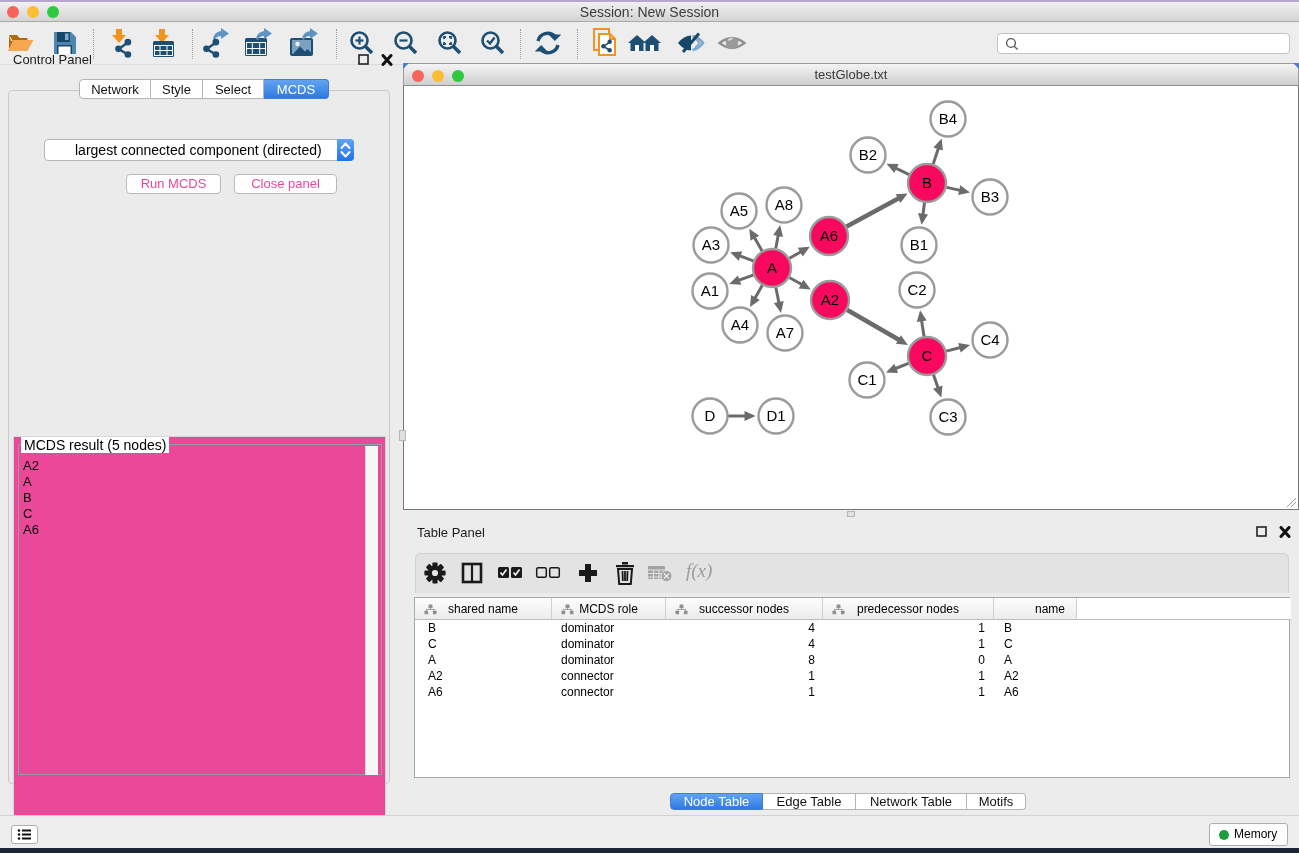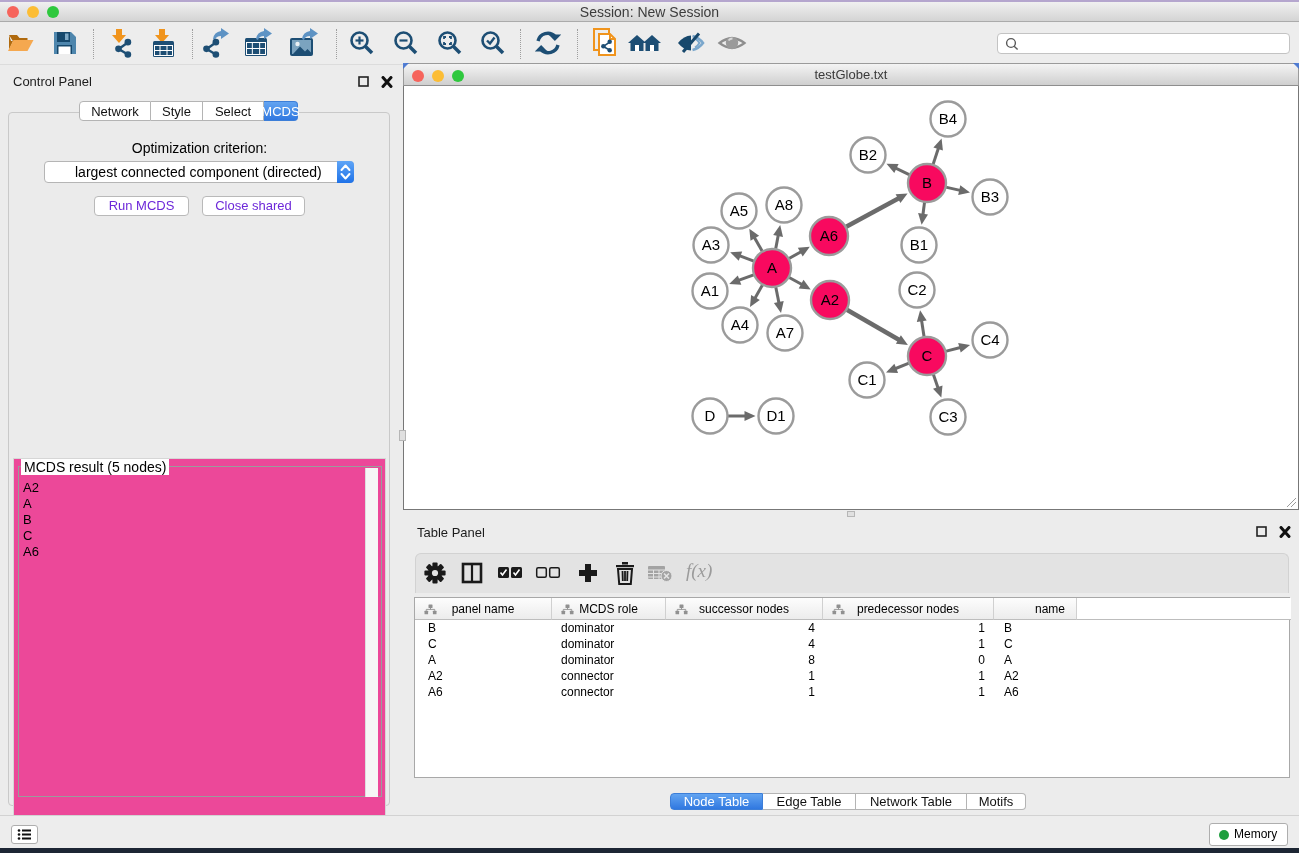--- a/index.html
+++ b/index.html
@@ -16,32 +16,32 @@
 #titlebar .title { width:100%; text-align:center; font-size:14px; color:#3c3c3c; line-height:20px; }
 .tl { position:absolute; width:12px; height:12px; border-radius:50%; top:4px; }
 
 
 #toolbar { left:0; top:23px; width:1299px; height:42px; background:#ededed; border-bottom:1px solid #dcdcdc; }
 .sep { position:absolute; top:6px; height:30px; width:0; border-left:1px dotted #9e9e9e; }
 #searchbox { position:absolute; left:997px; top:10px; width:293px; height:21px; background:#fff;
   border:1px solid #c3c3c3; border-radius:4px; }
 
 
-#cpanel { left:0; top:70px; width:399px; height:749px;text-decoration:underline; }
+#cpanel { left:0; top:48px; width:399px; height:749px;text-decoration:underline; }
 #cpanel .hdr { position:absolute; left:13px; top:4px; font-size:13px; color:#1c1c1c; }
 .tabs { position:absolute; display:flex; z-index:5; }
 .tab { border:1px solid #b4b4b4; border-left:none; background:#fff; font-size:13px; color:#111;
   display:flex; align-items:center; justify-content:center; }
 .tab.first { border-left:1px solid #b4b4b4; border-radius:4px 0 0 4px; }
 .tab.last { border-radius:0 4px 4px 0; }
 .tab.sel { background:linear-gradient(#62a4f1,#3078e0); color:#fff; border-color:#3c7ed8; }
 #tabbox { position:absolute; left:8px; top:42px; width:382px; height:694px;
   background:#ebebeb; border:1px solid #c9c9c9; border-radius:4px; }
 .btn { position:absolute; background:#fff; border:1px solid #b9b9b9; border-radius:4px;
-  font-size:13px; color:#6d28d9; text-align:center; }
+  font-size:13px; color:#ec4899; text-align:center;margin-left:32px; }
 
 
 #resultwrap { position:absolute; left:13px; top:388px; width:373px; height:447px; background:#ec4899; border:1px solid #d6d6d6; }
 #fieldset { position:absolute; left:4px; top:7px; width:364px; height:331px; border:1px solid #9b9b9b; }
 #legend { position:absolute; left:2px; top:-8px; background:#fff; padding:0 3px; font-size:14px; color:#000; }
 #scrolltrack { position:absolute; right:3px; top:1px; width:13px; height:329px; background:#f6f6f6; border-left:1px solid #ddd; }
 .li { position:absolute; left:4px; font-size:13px; color:#000; }
 
 
 #netwin { left:403px; top:63px; width:896px; height:427px; }
@@ -221,35 +221,34 @@
 <div class="abs" id="cpanel">
   <div class="hdr">Control Panel</div>
   <svg class="abs" style="left:358px;top:6px" width="36" height="12" viewBox="0 0 36 12">
     <rect x="1" y="1" width="9" height="9" fill="none" stroke="#222" stroke-width="1.6"></rect>
     <path d="M25 1.5 L33 10.5 M33 1.5 L25 10.5" stroke="#111" stroke-width="3" fill="none" stroke-linecap="round"></path>
   </svg>
   <div class="tabs" style="left:79px;top:31px;height:20px;">
     <div class="tab first" style="width:72px">Network</div>
     <div class="tab" style="width:52px">Style</div>
     <div class="tab" style="width:61px">Select</div>
-    <div class="tab last sel" style="width:34px">MCDS</div>
+    <div class="tab last sel" style="width:65px">MCDS</div>
   </div>
   <div id="tabbox"></div>
-  <div class="abs" style="left:0;top:70px;width:399px;text-align:center;font-size:14px;color:#000;">Optimization criterion:</div>
   <div class="abs" id="combo" style="left:44px;top:91px;width:310px;height:22px;background:#fff;border:1px solid #b5b5b5;border-radius:4px;">
     <div style="position:absolute;left:11px;top:0;line-height:20px;font-size:14px;color:#000;padding-left:19px;">largest connected component (directed)</div>
     <div style="position:absolute;right:-1px;top:-1px;width:17px;height:22px;background:linear-gradient(#5fa5f7,#1f72e8);border-radius:0 4px 4px 0;">
       <svg width="17" height="22" viewBox="0 0 17 22">
         <path d="M4.5 9 L8.5 4.5 L12.5 9" stroke="#fff" stroke-width="2" fill="none" stroke-linecap="round" stroke-linejoin="round"></path>
         <path d="M4.5 13 L8.5 17.5 L12.5 13" stroke="#fff" stroke-width="2" fill="none" stroke-linecap="round" stroke-linejoin="round"></path>
       </svg>
     </div>
   </div>
   <div class="btn" style="left:94px;top:126px;width:95px;height:20px;line-height:18px;">Run MCDS</div>
-  <div class="btn" style="left:202px;top:126px;width:103px;height:20px;line-height:18px;">Close shared</div>
+  <div class="btn" style="left:202px;top:126px;width:103px;height:20px;line-height:18px;">Close panel</div>
   <div id="resultwrap">
     <div id="fieldset">
       <div id="legend">MCDS result (5 nodes)</div>
       <div id="scrolltrack"></div>
       <div class="li" style="top:13px">A2</div>
       <div class="li" style="top:29px">A</div>
       <div class="li" style="top:45px">B</div>
       <div class="li" style="top:61px">C</div>
       <div class="li" style="top:77px">A6</div>
     </div>
@@ -426,21 +425,21 @@
     </svg>
   <div class="abs" style="left:283px;top:42px;width:40px;font-family:'Liberation Serif',serif;font-style:italic;font-size:19px;color:#9b9b9b;">f(x)</div>
   <div id="ttable">
     <div class="thead" style="left:0px;width:137px">
         <svg width="13" height="11" viewBox="0 0 13 11" style="position:absolute;left:9px;top:6px">
           <rect x="4.5" y="0.5" width="4" height="3.4" rx="0.5" fill="#909090"></rect>
           <rect x="0.5" y="6.8" width="3.6" height="3.4" rx="0.5" fill="#909090"></rect>
           <rect x="8.9" y="6.8" width="3.6" height="3.4" rx="0.5" fill="#909090"></rect>
           <path d="M6.5 4 L6.5 5.4 M2.3 6.8 L2.3 5.4 L10.7 5.4 L10.7 6.8" stroke="#909090" stroke-width="0.9" fill="none"></path>
         </svg>
-        <span style="width:100%;text-align:center">panel name</span>
+        <span style="width:100%;text-align:center">shared name</span>
       </div>
     <div class="thead" style="left:137px;width:114px">
         <svg width="13" height="11" viewBox="0 0 13 11" style="position:absolute;left:9px;top:6px">
           <rect x="4.5" y="0.5" width="4" height="3.4" rx="0.5" fill="#909090"></rect>
           <rect x="0.5" y="6.8" width="3.6" height="3.4" rx="0.5" fill="#909090"></rect>
           <rect x="8.9" y="6.8" width="3.6" height="3.4" rx="0.5" fill="#909090"></rect>
           <path d="M6.5 4 L6.5 5.4 M2.3 6.8 L2.3 5.4 L10.7 5.4 L10.7 6.8" stroke="#909090" stroke-width="0.9" fill="none"></path>
         </svg>
         <span style="width:100%;text-align:center">MCDS role</span>
       </div>

